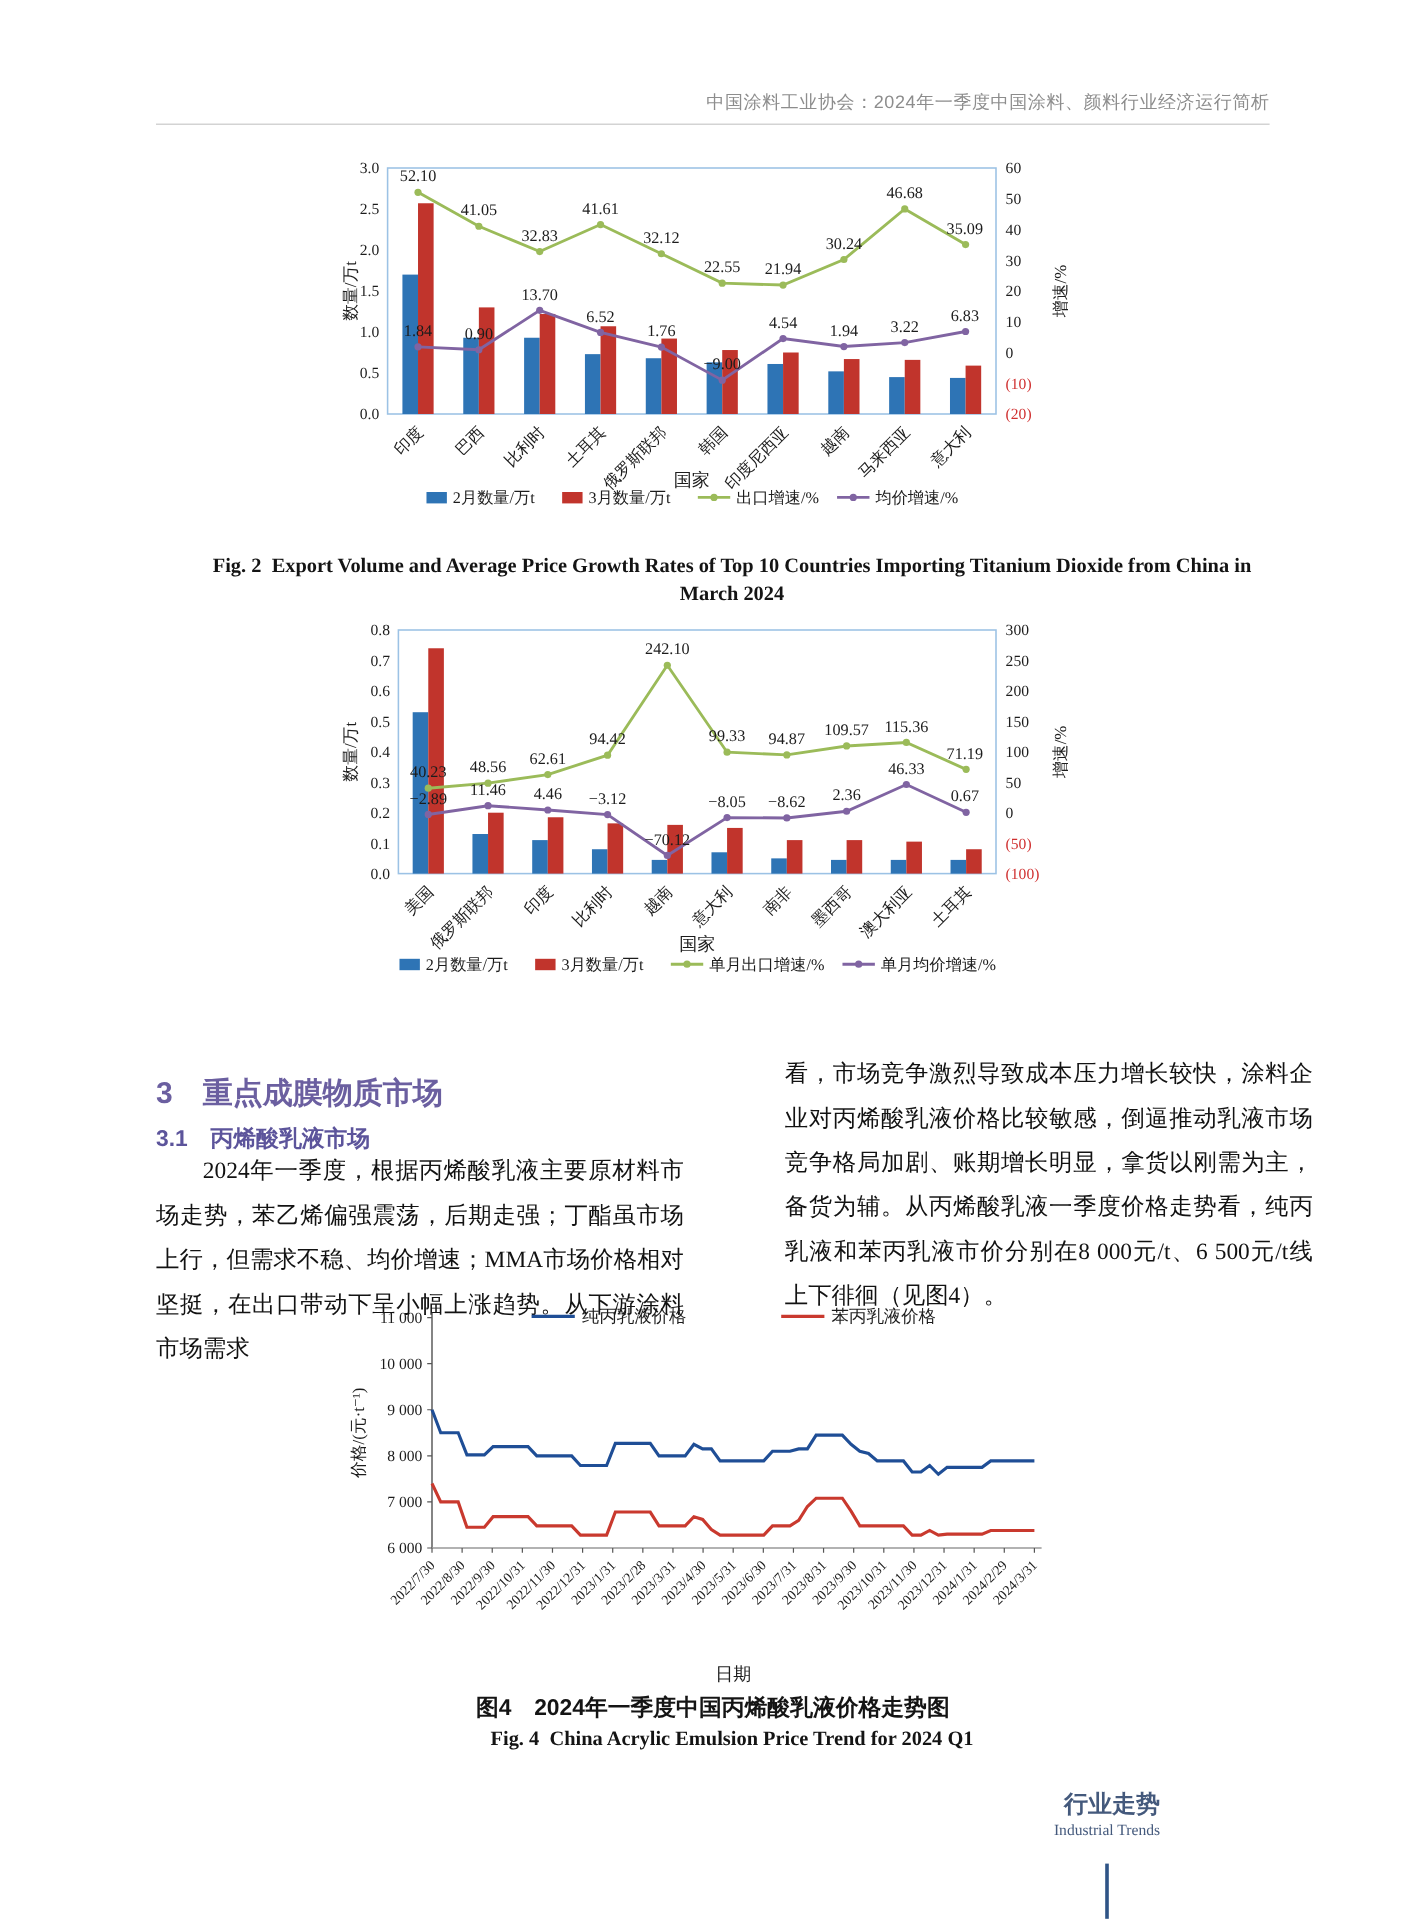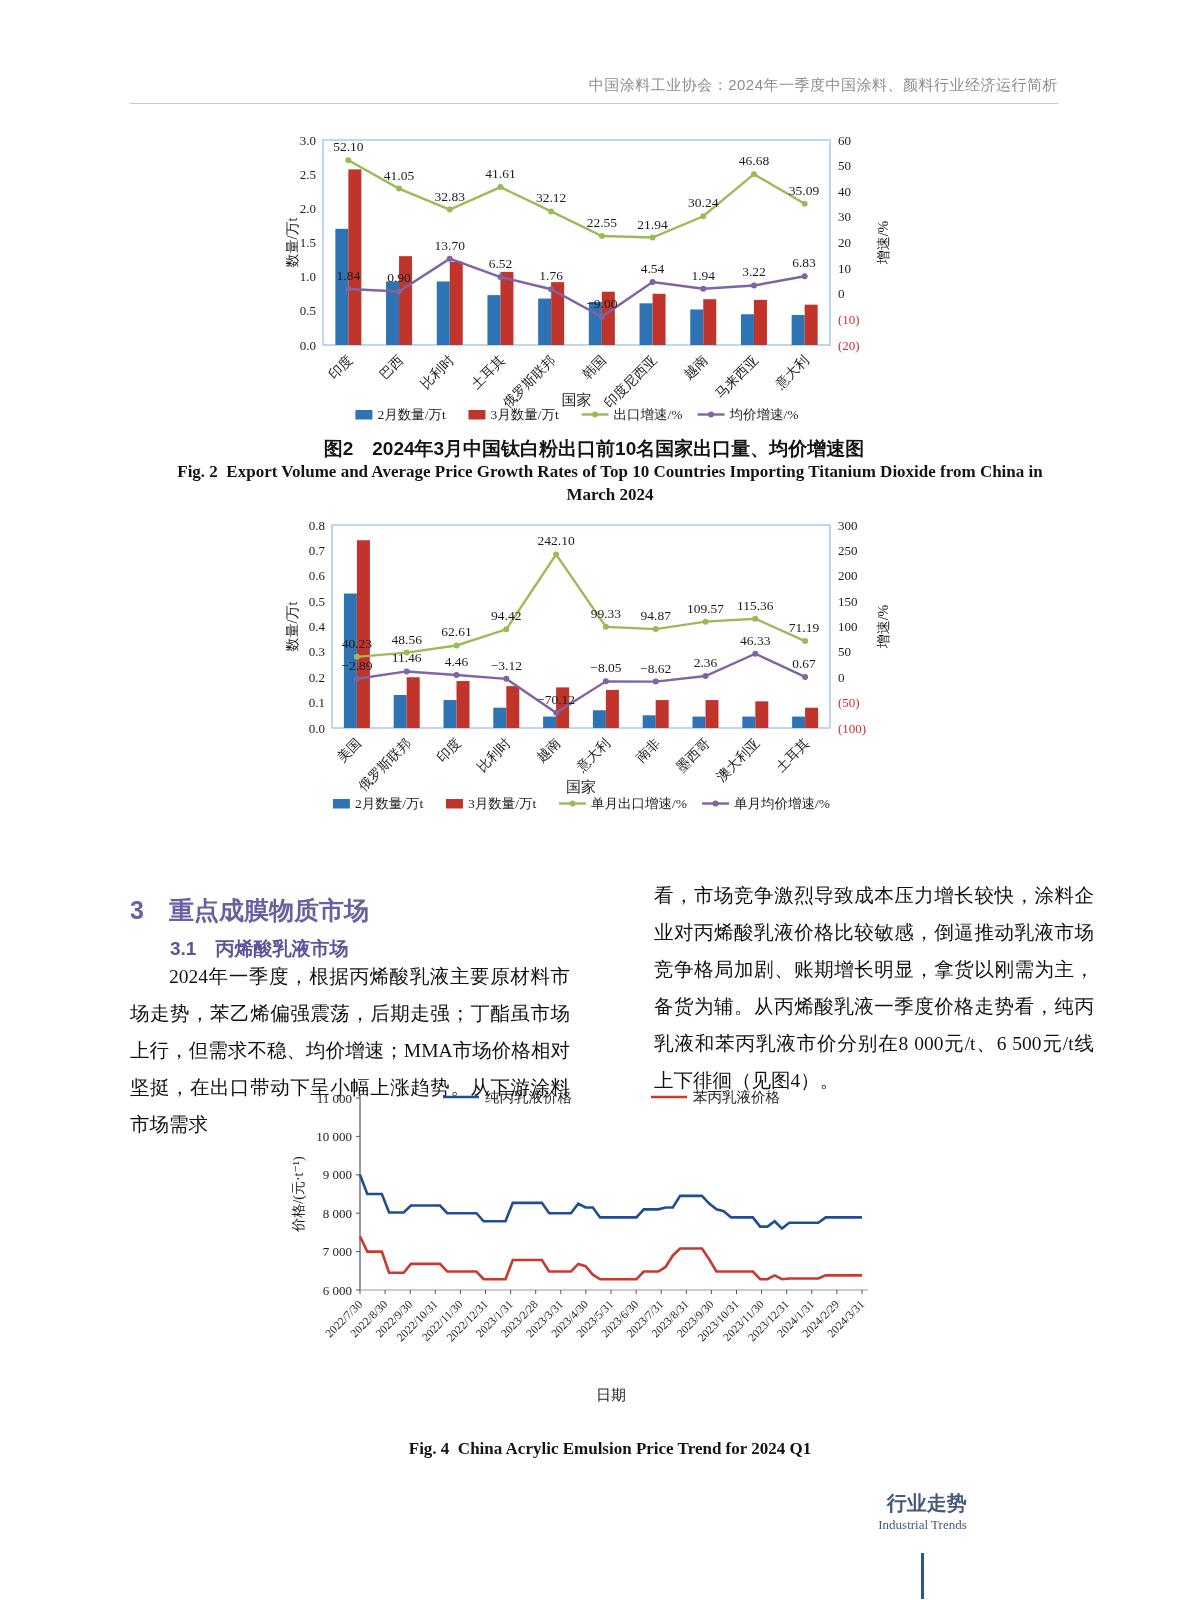--- a/index.html
+++ b/index.html
@@ -9,21 +9,21 @@
           font-family:"Liberation Sans","DejaVu Sans",sans-serif;font-size:15px;color:#8d8d8d;letter-spacing:.5px;}
   .header-rule{position:absolute;top:103px;left:130px;width:928px;height:1px;background:#c9c9c9;}
   .chart{position:absolute;}
   .cap-cn{position:absolute;left:130px;width:928px;text-align:center;
           font-family:"Liberation Sans","DejaVu Sans",sans-serif;font-weight:bold;font-size:19px;color:#141414;}
   .cap-en{position:absolute;left:160px;width:900px;text-align:center;
           font-family:"Liberation Serif","DejaVu Serif",serif;font-weight:bold;font-size:17px;line-height:23px;color:#141414;}
   .sec-h1{position:absolute;left:130px;top:894px;font-family:"Liberation Sans","DejaVu Sans",sans-serif;
           font-weight:bold;font-size:25px;color:#6B5FA0;}
   .sec-h2{position:absolute;left:130px;top:936px;font-family:"Liberation Sans","DejaVu Sans",sans-serif;
-          font-weight:bold;font-size:19px;color:#5C549B;margin-left:40px;}
+          font-weight:bold;font-size:19px;color:#5C549B;}
   .para{position:absolute;font-size:19.5px;line-height:37px;text-align:justify;color:#121212;}
   .para-left{left:130px;top:958px;width:440px;text-indent:2em;}
   .para-right{left:618px;top:877px;width:440px;margin-left:36px;}
   .footer{position:absolute;top:1490px;left:800px;width:245px;display:flex;align-items:center;
           justify-content:flex-end;gap:20px;flex-direction:column;}
   .footer-labels{text-align:right;}
   .footer-cn{font-family:"Liberation Sans","DejaVu Sans",sans-serif;font-weight:bold;font-size:20px;color:#44597C;}
   .footer-en{font-family:"Liberation Serif","DejaVu Serif",serif;font-size:13px;color:#44597C;}
   .footer-bar{width:3px;height:46px;background:#2F5486;}
   .footer-page{font-family:"Liberation Serif","DejaVu Serif",serif;font-size:24px;color:#2F5486;}
@@ -147,21 +147,20 @@
         <rect x="185.45999999999998" y="280" width="17" height="9.5" fill="#C1342C"></rect>
         <text x="207.45999999999998" y="289" font-family="&quot;Liberation Serif&quot;,&quot;DejaVu Serif&quot;,serif" font-size="13.5" fill="#1c1c1c">3月数量/万t</text>
         <line x1="298.52" y1="284.5" x2="325.52" y2="284.5" stroke="#9BBB59" stroke-width="2.4"></line>
         <circle cx="312.02" cy="284.5" r="3" fill="#9BBB59"></circle>
         <text x="330.52" y="289" font-family="&quot;Liberation Serif&quot;,&quot;DejaVu Serif&quot;,serif" font-size="13.5" fill="#1c1c1c">出口增速/%</text>
         <line x1="414.56" y1="284.5" x2="441.56" y2="284.5" stroke="#8064A2" stroke-width="2.4"></line>
         <circle cx="428.06" cy="284.5" r="3" fill="#8064A2"></circle>
         <text x="446.56" y="289" font-family="&quot;Liberation Serif&quot;,&quot;DejaVu Serif&quot;,serif" font-size="13.5" fill="#1c1c1c">均价增速/%</text>
       </g>
     </svg>
-  <div class="cap-cn" style="top:436px;">图2　2024年3月中国钛白粉出口前10名国家出口量、均价增速图</div>
   <div class="cap-en" style="top:460px;">Fig. 2&nbsp;&nbsp;Export Volume and Average Price Growth Rates of Top 10 Countries Importing Titanium Dioxide from China in March 2024</div>
 
   <svg id="chart-fig3" class="chart" style="left:283px;top:512px;" width="615" height="308" viewBox="0 0 615 308">
       <rect x="49" y="13" width="498" height="203" fill="#fff" stroke="#9CC2E5" stroke-width="1.3"></rect>
       <g>
         <text x="42" y="17.5" font-family="&quot;Liberation Serif&quot;,&quot;DejaVu Serif&quot;,serif" font-size="13" fill="#1c1c1c" text-anchor="end">0.8</text>
         <text x="42" y="42.875" font-family="&quot;Liberation Serif&quot;,&quot;DejaVu Serif&quot;,serif" font-size="13" fill="#1c1c1c" text-anchor="end">0.7</text>
         <text x="42" y="68.25" font-family="&quot;Liberation Serif&quot;,&quot;DejaVu Serif&quot;,serif" font-size="13" fill="#1c1c1c" text-anchor="end">0.6</text>
         <text x="42" y="93.625" font-family="&quot;Liberation Serif&quot;,&quot;DejaVu Serif&quot;,serif" font-size="13" fill="#1c1c1c" text-anchor="end">0.5</text>
         <text x="42" y="119" font-family="&quot;Liberation Serif&quot;,&quot;DejaVu Serif&quot;,serif" font-size="13" fill="#1c1c1c" text-anchor="end">0.4</text>
@@ -344,20 +343,21 @@
       </g>
       <polyline points="75,92.80000000000001 82.27536231884058,112 89.55072463768116,112 96.82608695652173,112 104.10144927536231,130.432 111.3768115942029,130.432 118.65217391304347,130.432 125.92753623188406,123.52 133.20289855072463,123.52 140.47826086956522,123.52 147.7536231884058,123.52 155.02898550724638,123.52 162.30434782608694,131.2 169.57971014492753,131.2 176.85507246376812,131.2 184.1304347826087,131.2 191.40579710144928,131.2 198.68115942028987,139.264 205.95652173913044,139.264 213.231884057971,139.264 220.5072463768116,139.264 227.7826086956522,120.832 235.05797101449275,120.832 242.33333333333334,120.832 249.6086956521739,120.832 256.8840579710145,120.832 264.15942028985506,131.2 271.4347826086956,131.2 278.71014492753625,131.2 285.9855072463768,131.2 293.2608695652174,121.6 300.536231884058,125.44 307.81159420289856,125.44 315.0869565217391,135.424 322.36231884057975,135.424 329.63768115942025,135.424 336.9130434782609,135.424 344.18840579710144,135.424 351.463768115942,135.424 358.7391304347826,127.36 366.0144927536232,127.36 373.28985507246375,127.36 380.5652173913044,125.44 387.84057971014494,125.44 395.1159420289855,113.92 402.39130434782606,113.92 409.6666666666667,113.92 416.94202898550725,113.92 424.2173913043478,121.6 431.4927536231884,127.36 438.768115942029,129.28 446.04347826086956,135.424 453.3188405797101,135.424 460.59420289855075,135.424 467.8695652173913,135.424 475.1449275362319,144.64 482.42028985507244,144.64 489.69565217391306,139.264 496.9710144927536,146.56 504.2463768115942,140.8 511.5217391304348,140.8 518.7971014492754,140.8 526.072463768116,140.8 533.3478260869565,140.8 540.6231884057971,135.424 547.8985507246377,135.424 555.1739130434783,135.424 562.4492753623188,135.424 569.7246376811595,135.424 577,135.424" fill="none" stroke="#1F4E96" stroke-width="2.6" stroke-linejoin="miter"></polyline>
       <polyline points="75,154.24 82.27536231884058,169.6 89.55072463768116,169.6 96.82608695652173,169.6 104.10144927536231,190.72 111.3768115942029,190.72 118.65217391304347,190.72 125.92753623188406,181.888 133.20289855072463,181.888 140.47826086956522,181.888 147.7536231884058,181.888 155.02898550724638,181.888 162.30434782608694,189.56799999999998 169.57971014492753,189.56799999999998 176.85507246376812,189.56799999999998 184.1304347826087,189.56799999999998 191.40579710144928,189.56799999999998 198.68115942028987,197.248 205.95652173913044,197.248 213.231884057971,197.248 220.5072463768116,197.248 227.7826086956522,178.048 235.05797101449275,178.048 242.33333333333334,178.048 249.6086956521739,178.048 256.8840579710145,178.048 264.15942028985506,189.56799999999998 271.4347826086956,189.56799999999998 278.71014492753625,189.56799999999998 285.9855072463768,189.56799999999998 293.2608695652174,181.888 300.536231884058,184.192 307.81159420289856,192.64 315.0869565217391,197.248 322.36231884057975,197.248 329.63768115942025,197.248 336.9130434782609,197.248 344.18840579710144,197.248 351.463768115942,197.248 358.7391304347826,189.56799999999998 366.0144927536232,189.56799999999998 373.28985507246375,189.56799999999998 380.5652173913044,184.96 387.84057971014494,173.44 395.1159420289855,166.528 402.39130434782606,166.528 409.6666666666667,166.528 416.94202898550725,166.528 424.2173913043478,177.28 431.4927536231884,189.56799999999998 438.768115942029,189.56799999999998 446.04347826086956,189.56799999999998 453.3188405797101,189.56799999999998 460.59420289855075,189.56799999999998 467.8695652173913,189.56799999999998 475.1449275362319,197.248 482.42028985507244,197.248 489.69565217391306,193.40800000000002 496.9710144927536,197.248 504.2463768115942,196.48 511.5217391304348,196.48 518.7971014492754,196.48 526.072463768116,196.48 533.3478260869565,196.48 540.6231884057971,193.40800000000002 547.8985507246377,193.40800000000002 555.1739130434783,193.40800000000002 562.4492753623188,193.40800000000002 569.7246376811595,193.40800000000002 577,193.40800000000002" fill="none" stroke="#C9392E" stroke-width="2.6" stroke-linejoin="miter"></polyline>
       <g>
         <line x1="158" y1="15" x2="194" y2="15" stroke="#1F4E96" stroke-width="2.6"></line>
         <text x="200" y="20" font-family="&quot;Liberation Serif&quot;,&quot;DejaVu Serif&quot;,serif" font-size="14.5" fill="#1c1c1c">纯丙乳液价格</text>
         <line x1="366" y1="15" x2="402" y2="15" stroke="#C9392E" stroke-width="2.6"></line>
         <text x="408" y="20" font-family="&quot;Liberation Serif&quot;,&quot;DejaVu Serif&quot;,serif" font-size="14.5" fill="#1c1c1c">苯丙乳液价格</text>
       </g>
     </svg>
+  <div class="cap-cn" style="top:1410px;">图4　2024年一季度中国丙烯酸乳液价格走势图</div>
   <div class="cap-en" style="top:1437px;">Fig. 4&nbsp;&nbsp;China Acrylic Emulsion Price Trend for 2024 Q1</div>
 
   <div class="footer">
     <div class="footer-labels">
       <div class="footer-cn">行业走势</div>
       <div class="footer-en">Industrial Trends</div>
     </div>
     <div class="footer-bar"></div>
     <div class="footer-page">11</div>
   </div>

